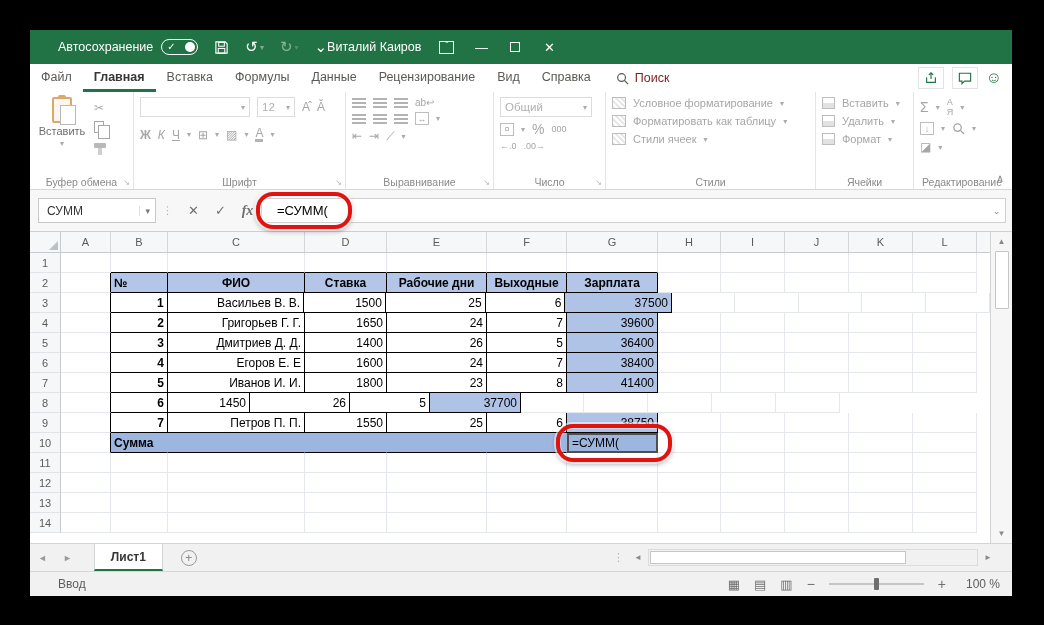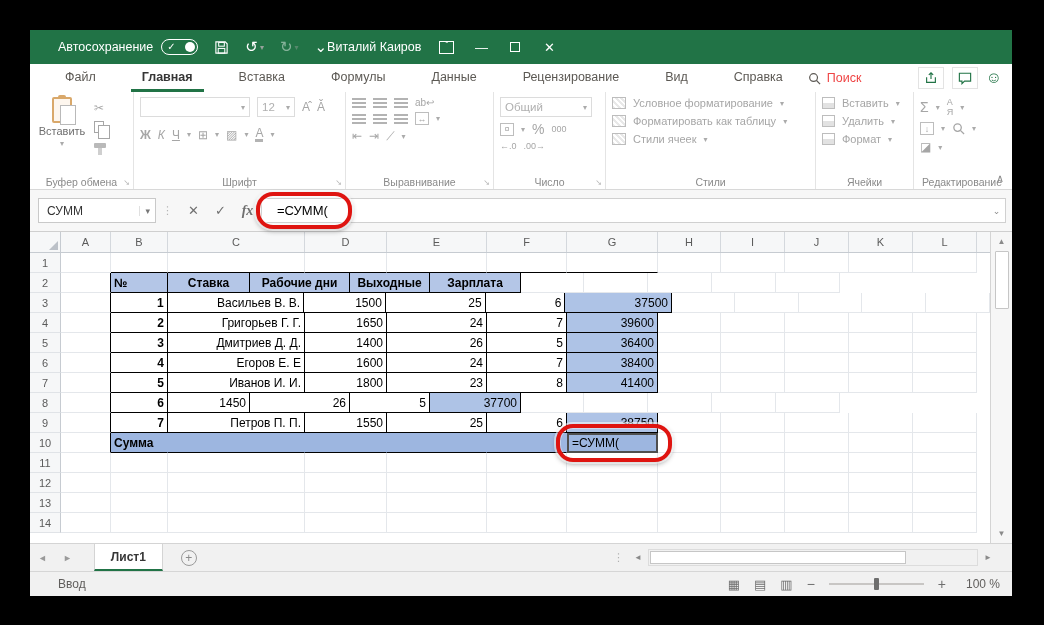--- a/index.html
+++ b/index.html
@@ -18,23 +18,23 @@
   .tb-ic.dim { opacity:.45; }
   .tb-title { flex:1; text-align:center; white-space:nowrap; overflow:hidden; color:#f0f4f1; }
   .tb-title .mini { font-size:8px; }
   .tb-user { margin-right:18px; white-space:nowrap; }
   .winbtn { width:34px; height:34px; display:inline-flex; align-items:center; justify-content:center; font-size:13px; color:#fff; }
   .maxbox { width:10px; height:10px; border:1px solid #fff; display:inline-block; }
   .ribopt { width:15px; height:13px; border:1px solid #fff; display:inline-flex; align-items:flex-start; justify-content:center; font-size:8px; line-height:6px; margin-right:10px; }
 
   
   .tabrow { height:28px; background:#fff; display:flex; align-items:stretch; font-size:12.5px; color:#5c5954; flex:0 0 auto; }
-  .rtab { padding:0 11px; display:flex; align-items:center; border-bottom:3px solid transparent; white-space:nowrap;margin-left:24px; }
+  .rtab { padding:0 11px; display:flex; align-items:center; border-bottom:3px solid transparent; white-space:nowrap; }
   .rtab.active { font-weight:bold; color:#363636; border-bottom-color:var(--excel-green,#217346); }
-  .tab-search { margin-left:14px; display:flex; align-items:center; gap:6px; color:#ef4444; }
+  .tab-search { margin-left:14px; display:flex; align-items:center; gap:6px; color:#7f1d1d; }
   .tab-right { margin-left:auto; display:flex; align-items:center; gap:8px; padding-right:10px; }
   .boxicon { width:26px; height:22px; border:1px solid #e3e3e3; background:#fff; display:inline-flex; align-items:center; justify-content:center; }
   .smiley { color:#217346; font-size:16px; }
 
   
   .ribbon { height:98px; background:#fff; border-bottom:1px solid #d8d8d8; display:flex; position:relative; flex:0 0 auto; color:#a0a0a0; }
   .rgroup { position:relative; border-right:1px solid #e4e4e4; padding:5px 6px 16px 6px; display:flex; gap:6px; }
   .glabel { position:absolute; bottom:1px; left:0; right:0; text-align:center; font-size:10.5px; color:#8a8a8a; }
   .dlg { position:absolute; right:3px; bottom:2px; font-size:8px; color:#b5b5b5; }
   .mini { font-size:8px; color:#ababab; }
@@ -397,20 +397,21 @@
               <div class="cell" style="width: 63px;"></div>
               <div class="cell" style="width: 64px;"></div>
               <div class="cell" style="width: 64px;"></div>
               <div class="cell" style="width: 64px;"></div>
               <div class="cell" style="width: 64px;"></div>
             </div>
             <div class="grow">
               <div class="rowhead">2</div>
               <div class="cell kr" style="width: 50px;"></div>
               <div class="cell th kr kb al" style="width: 57px;">№</div>
+              <div class="cell th kr kb ac" style="width: 137px;">ФИО</div>
               <div class="cell th kr kb ac" style="width: 82px;">Ставка</div>
               <div class="cell th kr kb ac" style="width: 100px;">Рабочие дни</div>
               <div class="cell th kr kb ac" style="width: 80px;">Выходные</div>
               <div class="cell th kr kb ac" style="width: 91px;">Зарплата</div>
               <div class="cell" style="width: 63px;"></div>
               <div class="cell" style="width: 64px;"></div>
               <div class="cell" style="width: 64px;"></div>
               <div class="cell" style="width: 64px;"></div>
               <div class="cell" style="width: 64px;"></div>
             </div>

